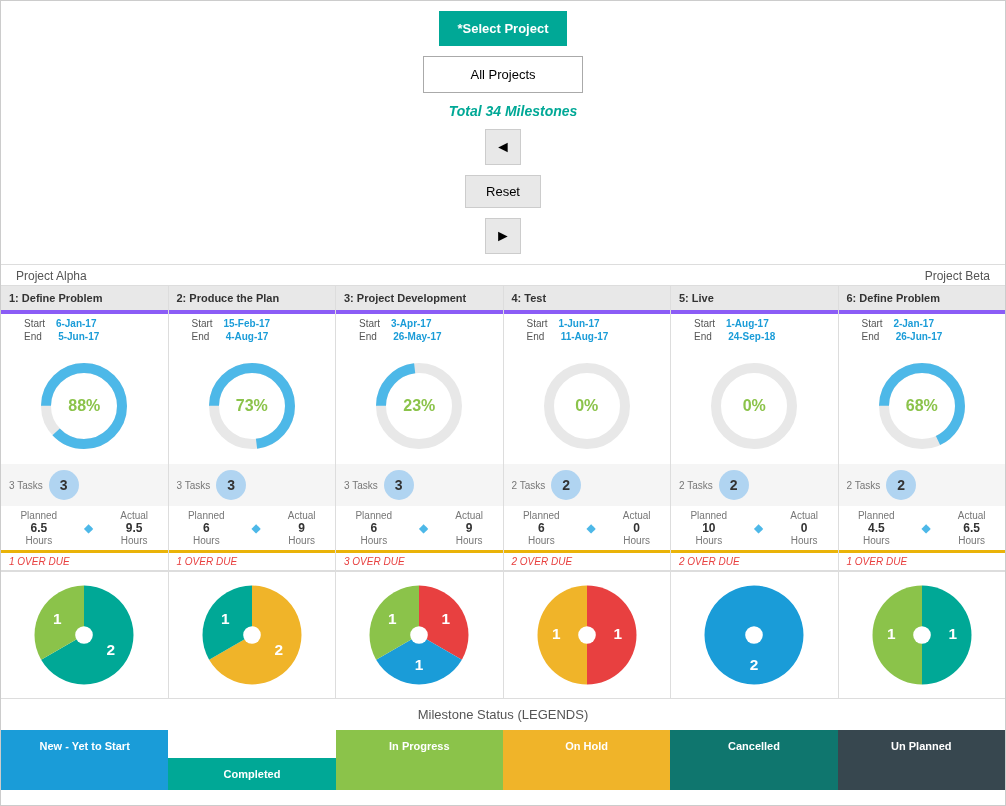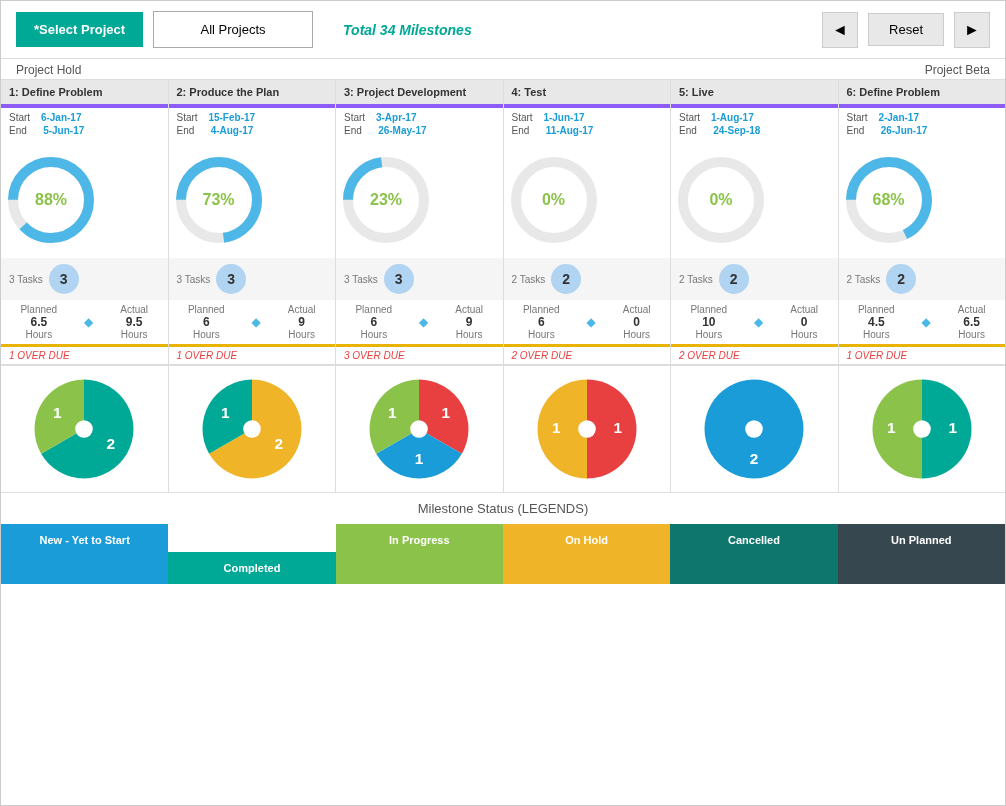--- a/index.html
+++ b/index.html
@@ -1,41 +1,41 @@
 <!DOCTYPE html>
 <html><head>
   <meta charset="utf-8">
   <style>
     * { box-sizing: border-box; margin: 0; padding: 0; }
     body { font-family: Arial, sans-serif; background: #f0f0f0; display: flex; justify-content: center; align-items: center; min-height: 100vh; }
     .container { width: 1006px; height: 806px; background: #fff; border: 1px solid #ccc; display: flex; flex-direction: column; overflow: hidden; }
     
     
-    .header { display: flex; align-items: center; padding: 10px 15px; background: #fff; border-bottom: 1px solid #ddd; gap: 10px; }
+    .header { display: flex; align-items: center; padding: 10px 15px; background: #fff; border-bottom: 1px solid #ddd; gap: 10px; flex-direction: column; }
     .btn-select { background: #00a896; color: #fff; border: none; padding: 10px 18px; font-size: 13px; font-weight: bold; cursor: pointer; white-space: nowrap; }
     .btn-all-projects { background: #fff; border: 1px solid #aaa; padding: 10px 18px; font-size: 13px; cursor: pointer; min-width: 160px; }
     .total-milestones { color: #00a896; font-style: italic; font-weight: bold; font-size: 14px; margin-left: 20px; flex: 1; }
     .nav-btn { background: #e8e8e8; border: 1px solid #ccc; width: 36px; height: 36px; font-size: 16px; cursor: pointer; display: flex; align-items: center; justify-content: center; }
     .btn-reset { background: #e8e8e8; border: 1px solid #ccc; padding: 8px 20px; font-size: 13px; cursor: pointer; }
 
     
     .project-labels { display: flex; justify-content: space-between; padding: 4px 15px 2px 15px; font-size: 12px; color: #555; }
 
     
     .phases-row { display: flex; border-top: 1px solid #ddd; border-bottom: 1px solid #ddd; flex: 0 0 auto; }
     .phase-col { flex: 1; border-right: 1px solid #ddd; padding: 0; min-width: 0; }
     .phase-col:last-child { border-right: none; }
     .phase-header { background: #e8e8e8; padding: 6px 8px; font-size: 11px; font-weight: bold; color: #333; border-bottom: 4px solid #8b5cf6; text-align: left; }
-    .phase-dates { padding: 4px 8px; font-size: 10px; color: #555; }
+    .phase-dates { padding: 4px 8px; font-size: 10px; color: #555; margin-left: 15px; }
     .phase-dates .date-row { display: flex; gap: 4px; margin-bottom: 2px; }
     .phase-dates .date-label { color: #555; }
     .phase-dates .date-val { color: #1a9cd8; font-weight: bold; }
 
     
-    .donut-wrapper { display: flex; align-items: center; padding: 8px 0; }
+    .donut-wrapper { display: flex; justify-content: center; align-items: center; padding: 8px 0; }
     .donut-container { position: relative; width: 100px; height: 100px; }
     .donut-container svg { width: 100%; height: 100%; }
     .donut-label { position: absolute; top: 50%; left: 50%; transform: translate(-50%, -50%); font-size: 16px; font-weight: bold; color: #8bc34a; }
 
     
     .tasks-row-wrap { background: #f5f5f5; padding: 6px 8px; display: flex; align-items: center; gap: 6px; }
     .tasks-label { font-size: 10px; color: #777; }
     .tasks-bubble { background: #b0d4f1; border-radius: 50%; width: 30px; height: 30px; display: flex; align-items: center; justify-content: center; font-size: 14px; font-weight: bold; color: #333; }
 
     
@@ -68,21 +68,21 @@
   <div class="header">
     <button class="btn-select">*Select Project</button>
     <button class="btn-all-projects">All Projects</button>
     <span class="total-milestones">Total 34 Milestones</span>
     <button class="nav-btn">◄</button>
     <button class="btn-reset">Reset</button>
     <button class="nav-btn">►</button>
   </div>
 
   <div class="project-labels">
-    <span>Project Hold</span>
+    <span>Project Alpha</span>
     <span>Project Beta</span>
   </div>
 
   <div class="phases-row" id="phases-row">
       <div class="phase-col">
         <div class="phase-header">1: Define Problem</div>
         <div class="phase-dates">
     <div class="date-row"><span class="date-label">Start</span>&nbsp;<span class="date-val">6-Jan-17</span></div>
     <div class="date-row"><span class="date-label">End</span>&nbsp;&nbsp;&nbsp;<span class="date-val">5-Jun-17</span></div>
   </div>

